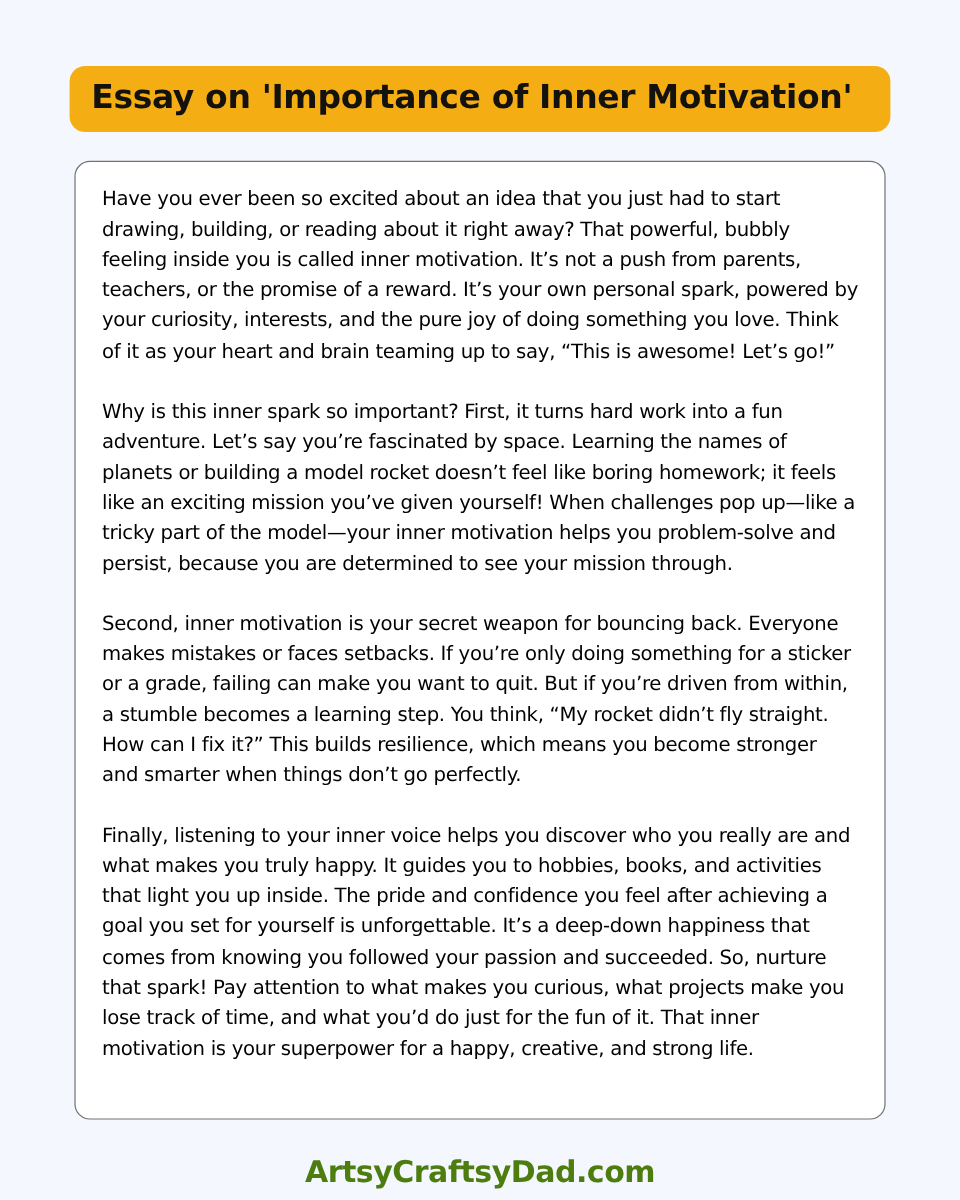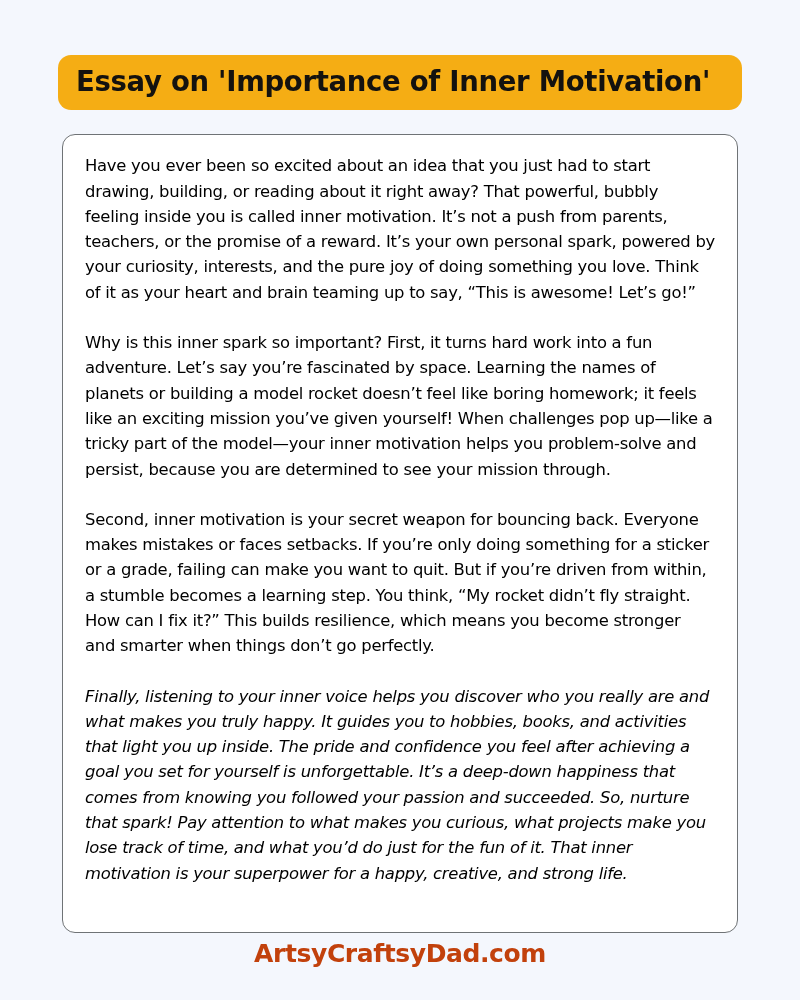--- a/index.html
+++ b/index.html
@@ -59,28 +59,27 @@
     line-height: 25.3px;
     color: #000000;
     letter-spacing: -0.25px;
   }
   .essay-body p {
     margin: 0 0 25px 0;
     text-align: left;
   }
   .essay-body p:last-child {
     margin-bottom: 0;
-    font-style: italic;
   }
   .footer-brand {
-    margin-top: 6px;
+    margin-top: 29px;
     font-family: "DejaVu Sans", sans-serif;
     font-size: 25px;
     font-weight: bold;
-    color: #c2410c;
+    color: #4d7c0f;
     letter-spacing: -0.4px;
     text-align: center;
   }
 </style>
 </head>
 <body>
 
 <div class="page">
 
   <div class="title-banner">

